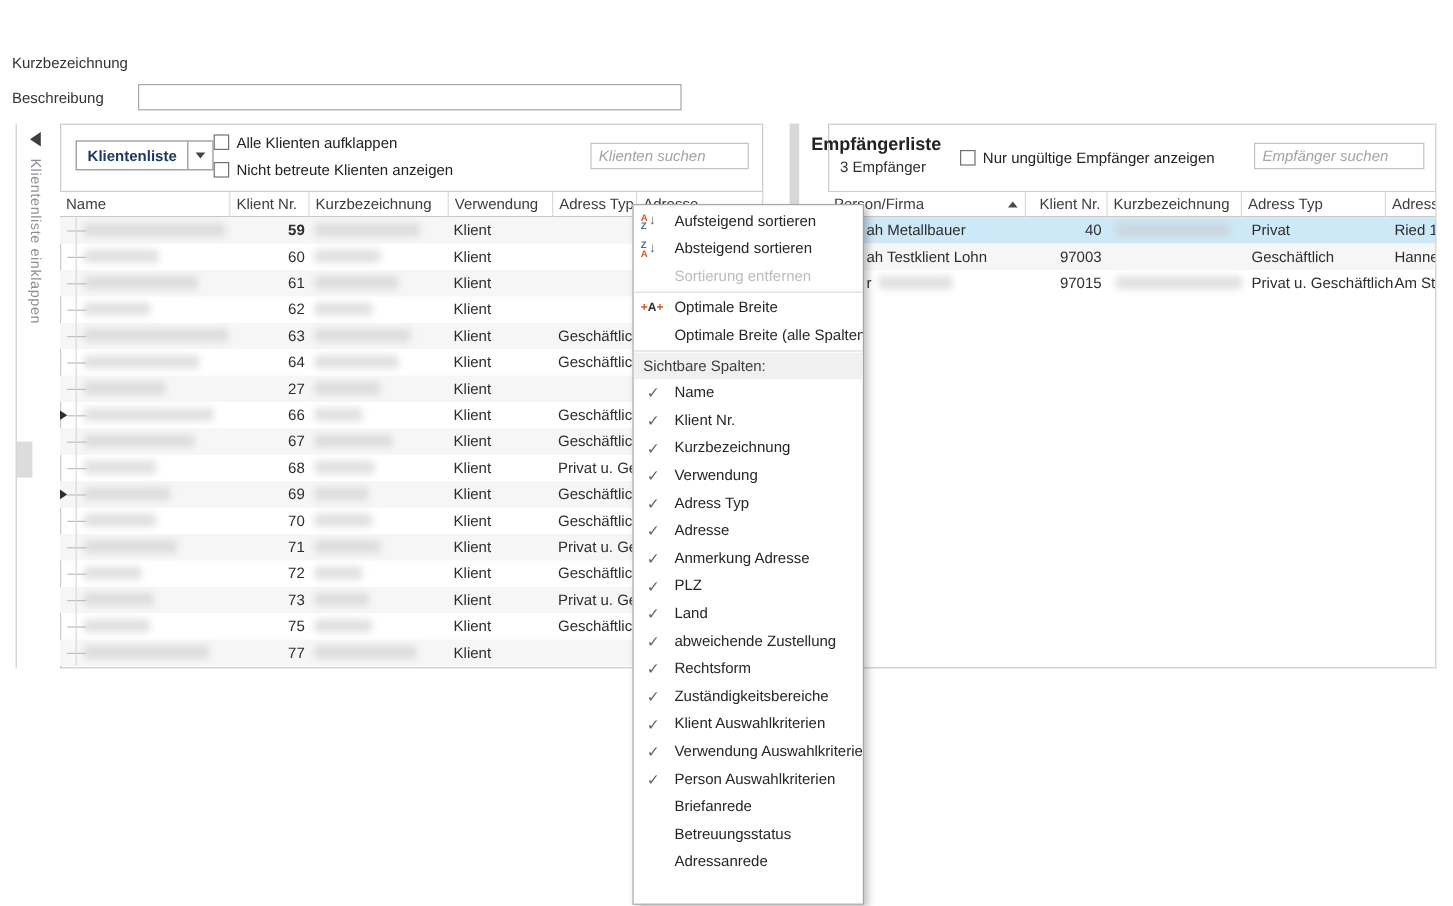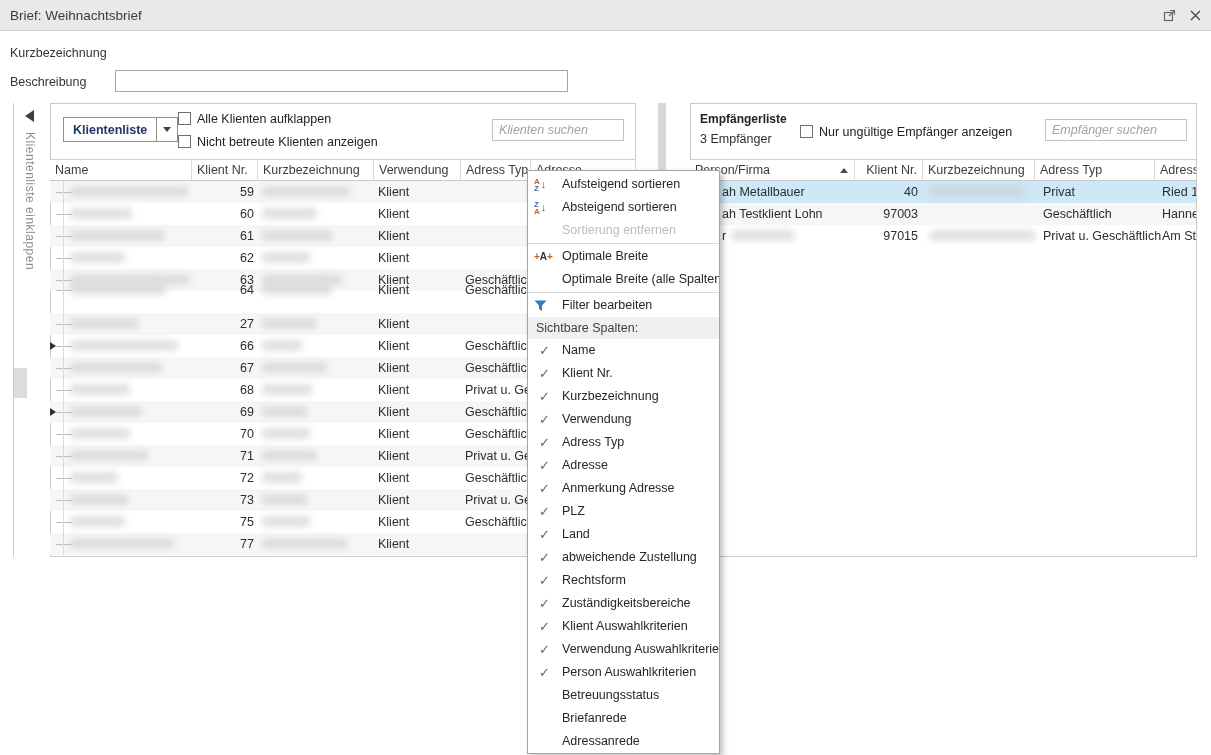--- a/index.html
+++ b/index.html
@@ -65,36 +65,20 @@
   .dnarrow{font-size:11px;color:#555;margin-left:1px;}
   .optw{font-size:10px;font-weight:bold;color:#333;}
   .optw .red{color:#cf5a2e;}
   .mcheck{position:absolute;left:11px;top:0;width:20px;height:23px;line-height:23px;color:#666;font-size:13px;}
 </style>
 </head>
 <body>
 
 <div id="root">
 
-  <div class="titlebar">
-    <span class="title">Brief: Weihnachtsbrief</span>
-    <span class="winbtns">
-      <span class="winbtn">
-        <svg width="13" height="13" viewBox="0 0 13 13">
-            <rect x="1.5" y="3.5" width="8" height="8" fill="none" stroke="#666" stroke-width="1.2"></rect>
-            <path d="M6 7 L11.2 1.8 M7.2 1.5 H11.5 V5.8" fill="none" stroke="#666" stroke-width="1.2"></path>
-          </svg>
-      </span>
-      <span class="winbtn">
-        <svg width="11" height="11" viewBox="0 0 11 11">
-            <path d="M1 1 L10 10 M10 1 L1 10" stroke="#4a4a4a" stroke-width="1.4"></path>
-          </svg>
-      </span>
-    </span>
-  </div>
 
   <div class="flabel" style="left:10px;top:46px;">Kurzbezeichnung</div>
   <div class="flabel" style="left:10px;top:75px;">Beschreibung</div>
   <input class="finput" style="left: 115px; top: 70px; width: 439px;" value="">
 
   <div class="vline" style="left:13px;top:103px;height:454px;"></div>
   <div class="collapse-tri" style="left:25px;top:110px;"></div>
   <div class="striptext" style="left:23px;top:132px;">Klientenliste einklappen</div>
   <div class="strip-grip" style="left:14px;top:368px;width:13px;height:30px;"></div>
 
@@ -116,21 +100,21 @@
       <div class="hcell" style="left: 142px; width: 66px;">Klient Nr.</div>
       <div class="hcell" style="left: 208px; width: 116px;">Kurzbezeichnung</div>
       <div class="hcell" style="left: 324px; width: 87px;">Verwendung</div>
       <div class="hcell" style="left: 411px; width: 70px;">Adress Typ</div>
       <div class="hcell" style="left: 481px; width: 105px;">Adresse</div>
     </div>
   <div class="tbody" style="left:50px;top:181px;width:585px;height:374px;overflow:hidden;" id="lbody">
       <div class="trow stripe" style="top: 0px;">
         <div class="treedash" style="left: 6px; width: 16px;"></div>
         <div class="blurblob" style="left: 20px; width: 118px;"></div>
-        <div class="cell ra" style="left: 142px; width: 62px;">59</div>
+        <div class="cell ra" style="left: 142px; width: 62px; font-weight: bold;">59</div>
         <div class="blurblob" style="left: 212px; width: 88px;"></div>
         <div class="cell" style="left: 328px; width: 85px;">Klient</div>
       </div>
       <div class="trow" style="top: 22px;">
         <div class="treedash" style="left: 6px; width: 16px;"></div>
         <div class="blurblob" style="left: 20px; width: 62px;"></div>
         <div class="cell ra" style="left: 142px; width: 62px;">60</div>
         <div class="blurblob" style="left: 212px; width: 55px;"></div>
         <div class="cell" style="left: 328px; width: 85px;">Klient</div>
       </div>
@@ -149,21 +133,21 @@
         <div class="cell" style="left: 328px; width: 85px;">Klient</div>
       </div>
       <div class="trow stripe" style="top: 88px;">
         <div class="treedash" style="left: 6px; width: 16px;"></div>
         <div class="blurblob" style="left: 20px; width: 120px;"></div>
         <div class="cell ra" style="left: 142px; width: 62px;">63</div>
         <div class="blurblob" style="left: 212px; width: 80px;"></div>
         <div class="cell" style="left: 328px; width: 85px;">Klient</div>
         <div class="cell" style="left: 415px; width: 120px;">Geschäftlich</div>
       </div>
-      <div class="trow" style="top: 98px;">
+      <div class="trow" style="top: 110px;">
         <div class="treedash" style="left: 6px; width: 16px;"></div>
         <div class="blurblob" style="left: 20px; width: 96px;"></div>
         <div class="cell ra" style="left: 142px; width: 62px;">64</div>
         <div class="blurblob" style="left: 212px; width: 70px;"></div>
         <div class="cell" style="left: 328px; width: 85px;">Klient</div>
         <div class="cell" style="left: 415px; width: 120px;">Geschäftlich</div>
       </div>
       <div class="trow stripe" style="top: 132px;">
         <div class="treedash" style="left: 6px; width: 16px;"></div>
         <div class="blurblob" style="left: 20px; width: 68px;"></div>
@@ -251,21 +235,21 @@
         <div class="cell ra" style="left: 142px; width: 62px;">77</div>
         <div class="blurblob" style="left: 212px; width: 85px;"></div>
         <div class="cell" style="left: 328px; width: 85px;">Klient</div>
       </div>
       <div style="position: absolute; left: 13px; top: 0px; height: 374px; border-left: 1px solid rgb(217, 217, 217);"></div>
     </div>
 
   <div class="splitter" style="left:658px;top:103px;width:8px;height:454px;"></div>
 
   <div class="panelbox" style="left:690px;top:103px;width:507px;height:454px;"></div>
-  <div style="position:absolute;left:700px;top:112px;font-weight:bold;font-size:12px;color:#222;">Empfängerliste</div>
+  <div style="position:absolute;left:676px;top:112px;font-weight:bold;font-size:15px;color:#222;">Empfängerliste</div>
   <div style="position:absolute;left:700px;top:132px;color:#2d2d2d;">3 Empfänger</div>
   <div class="cb" style="left:800px;top:125px;"></div>
   <div class="cblbl" style="left:819px;top:125px;">Nur ungültige Empfänger anzeigen</div>
   <input class="finput search" style="left: 1045px; top: 119px; width: 128px; border-color: rgb(195, 195, 195);" placeholder="Empfänger suchen">
 
   <div style="position:absolute;left:690px;top:159px;width:506px;height:398px;overflow:hidden;">
     <div class="thead" style="left:0;top:0;width:560px;" id="rhead">
         <div class="hcell" style="left: 0px; width: 165px;">Person/Firma<div class="sortasc-tri" style="right: 6px; top: 8px;"></div></div>
         <div class="hcell ra" style="left: 165px; width: 68px;">Klient Nr.</div>
         <div class="hcell" style="left: 233px; width: 112px;">Kurzbezeichnung</div>
@@ -312,39 +296,34 @@
           </span>
           <span class="dnarrow">↓</span>
         </div></div>
       <div class="mitem dis">Sortierung entfernen</div>
       <div class="msep"></div>
       <div class="mitem">Optimale Breite<div class="micon">
           <span class="optw"><span class="red">+</span>A<span class="red">+</span></span>
         </div></div>
       <div class="mitem">Optimale Breite (alle Spalten)</div>
       <div class="msep"></div>
-      <div class="mitem">Filter bearbeiten<div class="micon">
-          <svg width="13" height="12" viewBox="0 0 13 12">
-            <path d="M0.5,0.5 H12.5 L8,5.5 V11 L5,9 V5.5 Z" fill="#2d7dbe"></path>
-          </svg>
-        </div></div>
       <div class="msection">Sichtbare Spalten:</div>
       <div class="mitem">Name<span class="mcheck">✓</span></div>
       <div class="mitem">Klient Nr.<span class="mcheck">✓</span></div>
       <div class="mitem">Kurzbezeichnung<span class="mcheck">✓</span></div>
       <div class="mitem">Verwendung<span class="mcheck">✓</span></div>
       <div class="mitem">Adress Typ<span class="mcheck">✓</span></div>
       <div class="mitem">Adresse<span class="mcheck">✓</span></div>
       <div class="mitem">Anmerkung Adresse<span class="mcheck">✓</span></div>
       <div class="mitem">PLZ<span class="mcheck">✓</span></div>
       <div class="mitem">Land<span class="mcheck">✓</span></div>
       <div class="mitem">abweichende Zustellung<span class="mcheck">✓</span></div>
       <div class="mitem">Rechtsform<span class="mcheck">✓</span></div>
       <div class="mitem">Zuständigkeitsbereiche<span class="mcheck">✓</span></div>
       <div class="mitem">Klient Auswahlkriterien<span class="mcheck">✓</span></div>
       <div class="mitem">Verwendung Auswahlkriterien<span class="mcheck">✓</span></div>
       <div class="mitem">Person Auswahlkriterien<span class="mcheck">✓</span></div>
+      <div class="mitem">Briefanrede</div>
       <div class="mitem">Betreuungsstatus</div>
-      <div class="mitem">Briefanrede</div>
       <div class="mitem">Adressanrede</div>
     </div>
 
 </div>
 
 </body></html>

